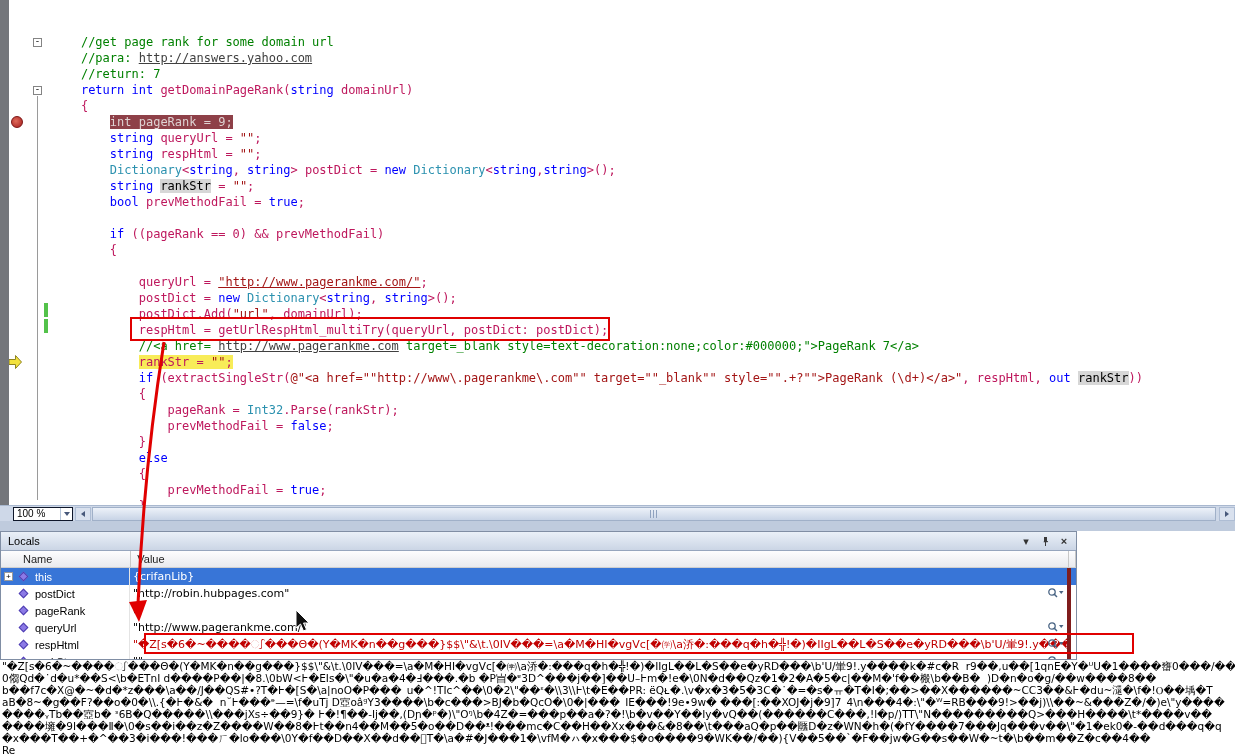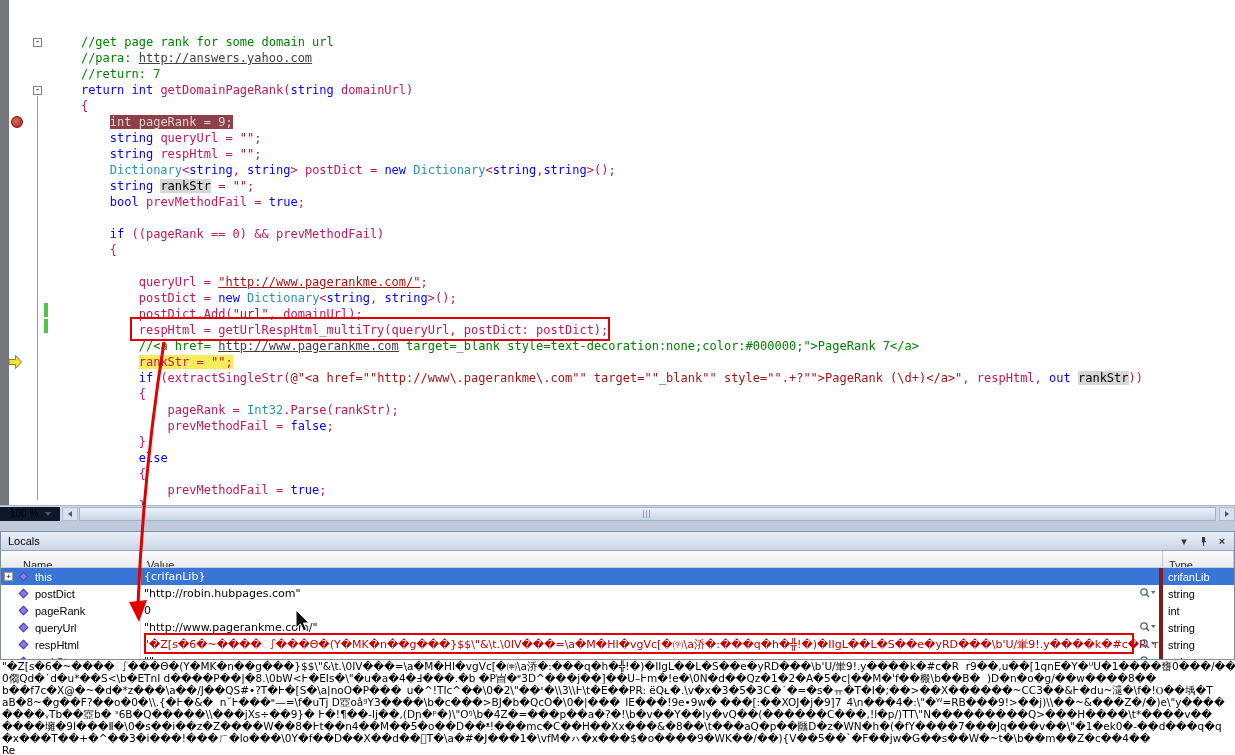--- a/index.html
+++ b/index.html
@@ -24,40 +24,40 @@
   .seg-s{color:#A31515}
   .seg-su{color:#A31515;text-decoration:underline}
   .seg-n{color:#be185d}
   .seg-hl{color:#000;background:#D7D7D7}
   .mark-bp{background:#8E4048}
   .mark-bp span{color:#DFD3D3}
   .mark-cur{background:#F8EC58}
 
   
   .hscroll{position:absolute;left:0;top:505px;width:1235px;height:16px;background:#CED8E8;border-top:1px solid #A9B8CF;display:flex;align-items:center}
-  .zoom{display:flex;align-items:center;margin-left:0;width:60px;height:14px;background:#fff;border:7px solid #0f172a;font-size:10px}
+  .zoom{display:flex;align-items:center;margin-left:13px;width:60px;height:14px;background:#fff;border:1px solid #0f172a;font-size:10px}
   .zoom-label{flex:1;padding-left:3px;color:#000}
   .zoom-arrow{width:12px;height:100%;display:flex;align-items:center;justify-content:center;border-left:1px solid #B7C6DA}
   .tri-down{width:0;height:0;border-left:3px solid transparent;border-right:3px solid transparent;border-top:4px solid #47587A}
   .sb-btn{width:16px;height:14px;display:flex;align-items:center;justify-content:center;background:#D9E1EE;border:1px solid #AEBDD4;margin-left:2px}
   .tri-left{width:0;height:0;border-top:3px solid transparent;border-bottom:3px solid transparent;border-right:4px solid #47587A}
   .tri-right{width:0;height:0;border-top:3px solid transparent;border-bottom:3px solid transparent;border-left:4px solid #47587A}
   .sb-track{flex:1;height:14px;margin:0 1px;background:#E6ECF5;position:relative}
   .sb-thumb{position:absolute;left:0;top:0;right:0;height:14px;background:linear-gradient(#EDF2F9,#C8D4E6);border:1px solid #A0B0C8;display:flex;align-items:center;justify-content:center}
   .sb-grip{width:9px;height:8px;background:repeating-linear-gradient(90deg,#8FA2BF 0 1px,transparent 1px 3px)}
 
   .splitter{position:absolute;left:0;top:521px;width:1235px;height:10px;background:#BFCBDD}
 
   
-  .locals{position:absolute;left:0;top:531px;width:1235px;height:129px;background:#fff;border:1px solid #808EA4;overflow:hidden}
+  .locals{position:absolute;left:0;top:531px;width:1077px;height:129px;background:#fff;border:1px solid #808EA4;overflow:hidden}
   .locals-title{position:relative;height:19px;background:linear-gradient(#EAF0F8,#CBD5E5);border-bottom:1px solid #96A5BD;font-size:11px;color:#000;padding:3px 0 0 7px}
   .ticons{position:absolute;right:5px;top:2px;display:flex;gap:5px}
   .ticon{width:14px;height:14px;display:flex;align-items:center;justify-content:center;font-size:11px;color:#333}
   .lheader{display:flex;height:17px;background:linear-gradient(#FDFDFE,#E9EAEE);border-bottom:1px solid #CFCFCF;font-size:11px;color:#1e1e1e}
-  .lh{padding-top:8px;border-right:1px solid #C8C8C8;overflow:hidden}
+  .lh{padding-top:2px;border-right:1px solid #C8C8C8;overflow:hidden}
   .lh-name{width:140px;padding-left:22px}
   .lh-value{width:1022px;padding-left:6px}
   .lh-type{flex:1;padding-left:6px}
   .lrows{position:relative;height:93px;overflow:hidden;font-size:11px}
   .lrow{display:flex;height:17px;align-items:center;color:#000}
   .lrow.sel{background:#3875D7;color:#fff}
   .cell{height:100%;display:flex;align-items:center;overflow:hidden}
   .cname{width:140px;border-right:1px solid #E4E4E4}
   .cvalue{width:1022px;border-right:4px solid #7f1d1d;position:relative;padding-left:3px}
   .ctype{flex:1;padding-left:5px}

